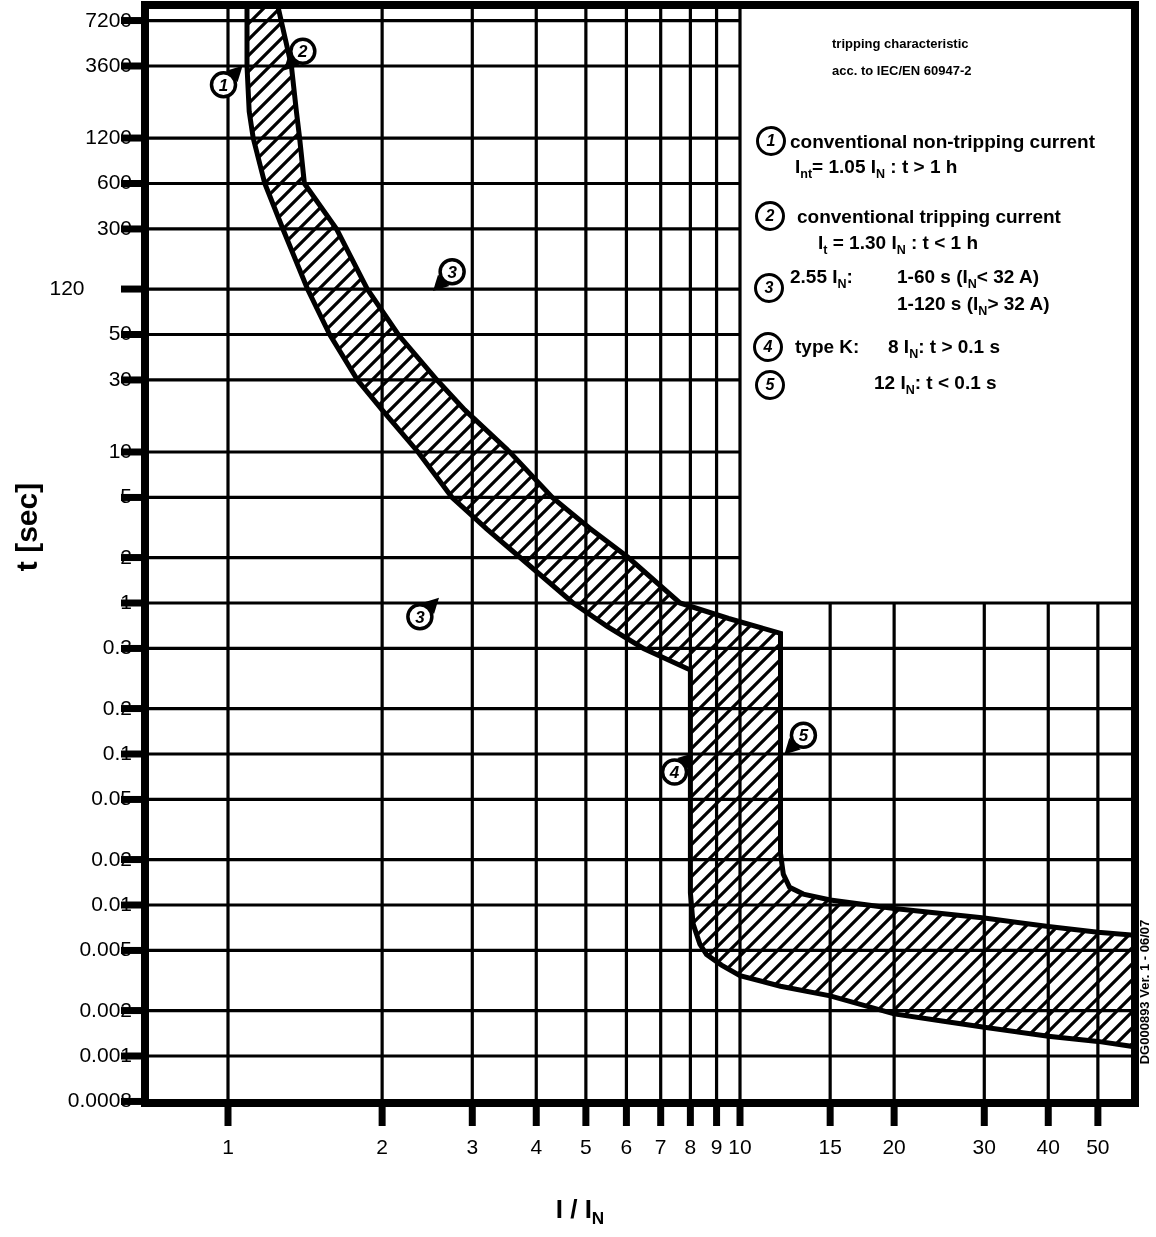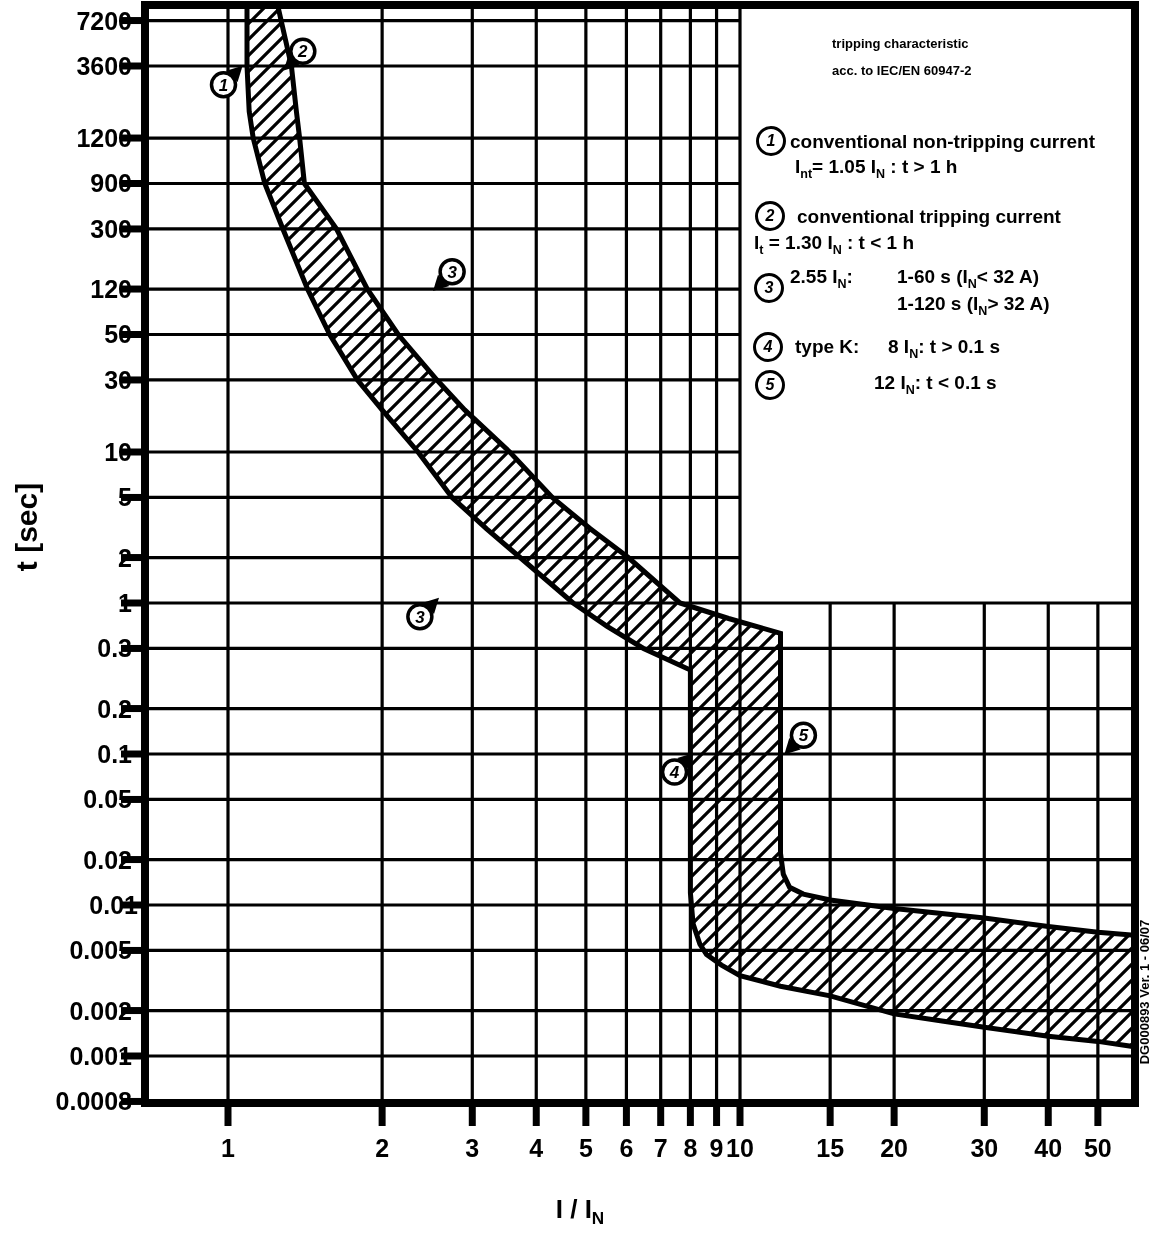--- a/index.html
+++ b/index.html
@@ -1,20 +1,20 @@
 <!DOCTYPE html>
 <html><head>
 <meta charset="utf-8">
 <style>
   html,body{margin:0;padding:0}
   #stage{position:relative;width:1156px;height:1237px;background:#ffffff;
          font-family:"Liberation Sans",sans-serif;color:#000;overflow:hidden}
   #plot-svg{position:absolute;left:0;top:0}
   #labels{position:absolute;left:0;top:0;width:1156px;height:1237px;pointer-events:none}
-  .tick-label{position:absolute;font-size:25px;font-weight:bold;line-height:1;white-space:nowrap}
+  .tick-label{position:absolute;font-size:21px;font-weight:normal;line-height:1;white-space:nowrap}
   .ytick{width:130px;text-align:right}
   .xtick{width:90px;text-align:center}
   .lg-title{position:absolute;font-size:13px;font-weight:bold;white-space:nowrap}
   .lg-text{position:absolute;font-size:19px;font-weight:bold;line-height:1.15;white-space:nowrap}
   .badge{position:absolute;width:24px;height:24px;border:3px solid #000;border-radius:50%;
          background:#fff;font-style:italic;font-weight:bold;font-size:16px;line-height:24px;
          text-align:center}
   .axis-title-y{position:absolute;font-size:30px;font-weight:bold;white-space:nowrap;
                 transform:translate(-50%,-50%) rotate(-90deg)}
   .axis-title-x{position:absolute;font-size:26px;font-weight:bold;white-space:nowrap;
@@ -143,21 +143,21 @@
     <div id="legend">
       <div class="lg-title" style="left:832px;top:36px">tripping characteristic</div>
       <div class="lg-title" style="left:832px;top:63px">acc. to IEC/EN 60947-2</div>
 
       <div class="badge" style="left:756px;top:126px">1</div>
       <div class="lg-text" style="left:790px;top:131px">conventional non-tripping current</div>
       <div class="lg-text" style="left:795px;top:156px">I<sub>nt</sub>= 1.05 I<sub>N</sub> : t &gt; 1 h</div>
 
       <div class="badge" style="left:755px;top:201px">2</div>
       <div class="lg-text" style="left:797px;top:206px">conventional tripping current</div>
-      <div class="lg-text" style="left:754px;top:232px">I<sub>t</sub> = 1.30 I<sub>N</sub> : t &lt; 1 h</div>
+      <div class="lg-text" style="left:818px;top:232px">I<sub>t</sub> = 1.30 I<sub>N</sub> : t &lt; 1 h</div>
 
       <div class="badge" style="left:754px;top:273px">3</div>
       <div class="lg-text" style="left:790px;top:266px">2.55 I<sub>N</sub>:</div>
       <div class="lg-text" style="left:897px;top:266px">1-60 s (I<sub>N</sub>&lt; 32 A)</div>
       <div class="lg-text" style="left:897px;top:293px">1-120 s (I<sub>N</sub>&gt; 32 A)</div>
 
       <div class="badge" style="left:753px;top:332px">4</div>
       <div class="lg-text" style="left:795px;top:336px">type K:</div>
       <div class="lg-text" style="left:888px;top:336px">8 I<sub>N</sub>: t &gt; 0.1 s</div>
 
@@ -166,35 +166,35 @@
     </div>
 
     <div class="axis-title-y" style="left:27px;top:527px">t [sec]</div>
     <div class="axis-title-x" style="left:580px;top:1194px">I / I<sub>N</sub></div>
     <div class="watermark" style="left:1144px;top:992px">DG000893 Ver. 1 - 06/07</div>
 
     <div id="tick-labels">
         <div class="tick-label ytick" style="left: 2px; top: 8.54279px;">7200</div>
         <div class="tick-label ytick" style="left: 2px; top: 53.9983px; text-align: right;">3600</div>
         <div class="tick-label ytick" style="left: 2px; top: 126.044px;">1200</div>
-        <div class="tick-label ytick" style="left: 2px; top: 171.499px;">900</div>
+        <div class="tick-label ytick" style="left: 2px; top: 171.499px;">600</div>
         <div class="tick-label ytick" style="left: 2px; top: 216.955px;">300</div>
-        <div class="tick-label ytick" style="left: 2px; top: 277.044px;">120</div>
+        <div class="tick-label ytick" style="left: 2px; top: 277.044px; text-align: center;">120</div>
         <div class="tick-label ytick" style="left: 2px; top: 322.499px;">50</div>
         <div class="tick-label ytick" style="left: 2px; top: 367.955px;">30</div>
         <div class="tick-label ytick" style="left: 2px; top: 440px;">10</div>
         <div class="tick-label ytick" style="left: 2px; top: 485.456px;">5</div>
         <div class="tick-label ytick" style="left: 2px; top: 545.544px;">2</div>
         <div class="tick-label ytick" style="left: 2px; top: 591px;">1</div>
         <div class="tick-label ytick" style="left: 2px; top: 636.456px;">0.3</div>
         <div class="tick-label ytick" style="left: 2px; top: 696.544px;">0.2</div>
         <div class="tick-label ytick" style="left: 2px; top: 742px;">0.1</div>
         <div class="tick-label ytick" style="left: 2px; top: 787.456px;">0.05</div>
         <div class="tick-label ytick" style="left: 2px; top: 847.544px;">0.02</div>
-        <div class="tick-label ytick" style="left: 8px; top: 893px;">0.01</div>
+        <div class="tick-label ytick" style="left: 2px; top: 893px;">0.01</div>
         <div class="tick-label ytick" style="left: 2px; top: 938.456px;">0.005</div>
         <div class="tick-label ytick" style="left: 2px; top: 998.544px;">0.002</div>
         <div class="tick-label ytick" style="left: 2px; top: 1044px;">0.001</div>
         <div class="tick-label ytick" style="left: 2px; top: 1089.46px;">0.0008</div>
         <div class="tick-label xtick" style="left: 183px; top: 1136px;">1</div>
         <div class="tick-label xtick" style="left: 337.127px; top: 1136px;">2</div>
         <div class="tick-label xtick" style="left: 427.286px; top: 1136px;">3</div>
         <div class="tick-label xtick" style="left: 491.255px; top: 1136px;">4</div>
         <div class="tick-label xtick" style="left: 540.873px; top: 1136px;">5</div>
         <div class="tick-label xtick" style="left: 581.413px; top: 1136px;">6</div>

